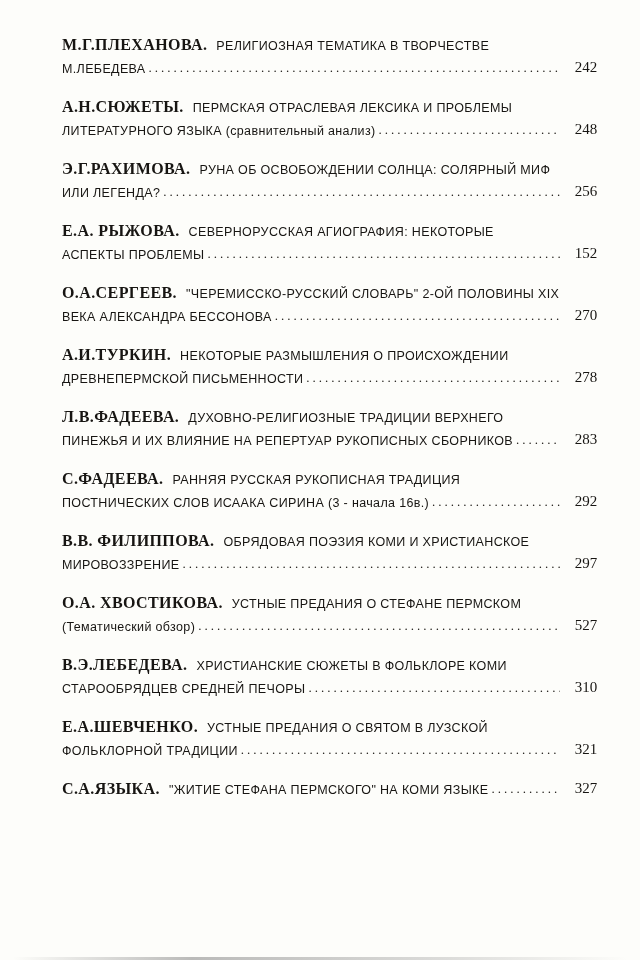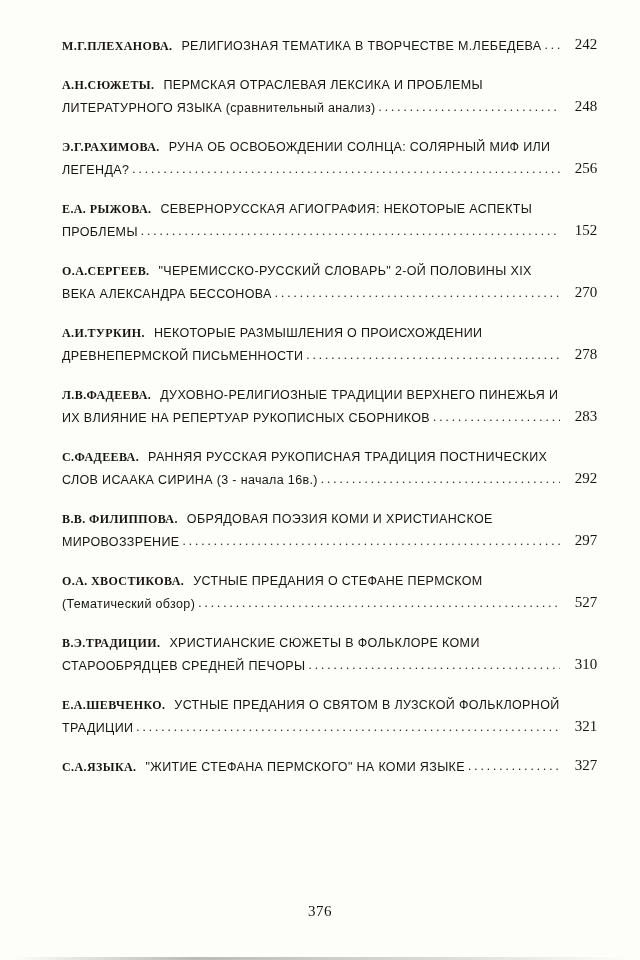--- a/index.html
+++ b/index.html
@@ -25,21 +25,21 @@
     margin-bottom: 16px;
   }
   .entry-text {
     position: relative;
     overflow: hidden;
     line-height: 21px;
   }
   .author {
     font-family: "Liberation Serif", serif;
     font-weight: 700;
-    font-size: 12px;
+    font-size: 16px;
     letter-spacing: 0.4px;
     margin-right: 5px;
   }
   .title {
     font-family: "Liberation Sans", sans-serif;
     font-size: 12.5px;
     letter-spacing: 0.35px;
   }
   
   .dots {
@@ -170,21 +170,21 @@
     <div class="entry-text">
       <span class="author">О.А. ХВОСТИКОВА.</span>
       <span class="title">УСТНЫЕ ПРЕДАНИЯ О СТЕФАНЕ ПЕРМСКОМ (Тематический обзор)</span>
       <span class="dots">..........................................................................................................................................................</span>
     </div>
     <div class="page-num">527</div>
   </div>
 
   <div class="toc-entry">
     <div class="entry-text">
-      <span class="author">В.Э.ТРАДИЦИИ.</span>
+      <span class="author">В.Э.ЛЕБЕДЕВА.</span>
       <span class="title">ХРИСТИАНСКИЕ СЮЖЕТЫ В ФОЛЬКЛОРЕ КОМИ СТАРООБРЯДЦЕВ СРЕДНЕЙ ПЕЧОРЫ</span>
       <span class="dots">..........................................................................................................................................................</span>
     </div>
     <div class="page-num">310</div>
   </div>
 
   <div class="toc-entry">
     <div class="entry-text">
       <span class="author">Е.А.ШЕВЧЕНКО.</span>
       <span class="title">УСТНЫЕ ПРЕДАНИЯ О СВЯТОМ В ЛУЗСКОЙ ФОЛЬКЛОРНОЙ ТРАДИЦИИ</span>
@@ -195,19 +195,16 @@
 
   <div class="toc-entry">
     <div class="entry-text">
       <span class="author">С.А.ЯЗЫКА.</span>
       <span class="title">"ЖИТИЕ СТЕФАНА ПЕРМСКОГО" НА КОМИ ЯЗЫКЕ</span>
       <span class="dots">..........................................................................................................................................................</span>
     </div>
     <div class="page-num">327</div>
   </div>
 
-  <div class="footer">
-    <span>376</span>
-  </div>
 
   <div class="scan-edge"></div>
 
 </div>
 
 </body></html>

